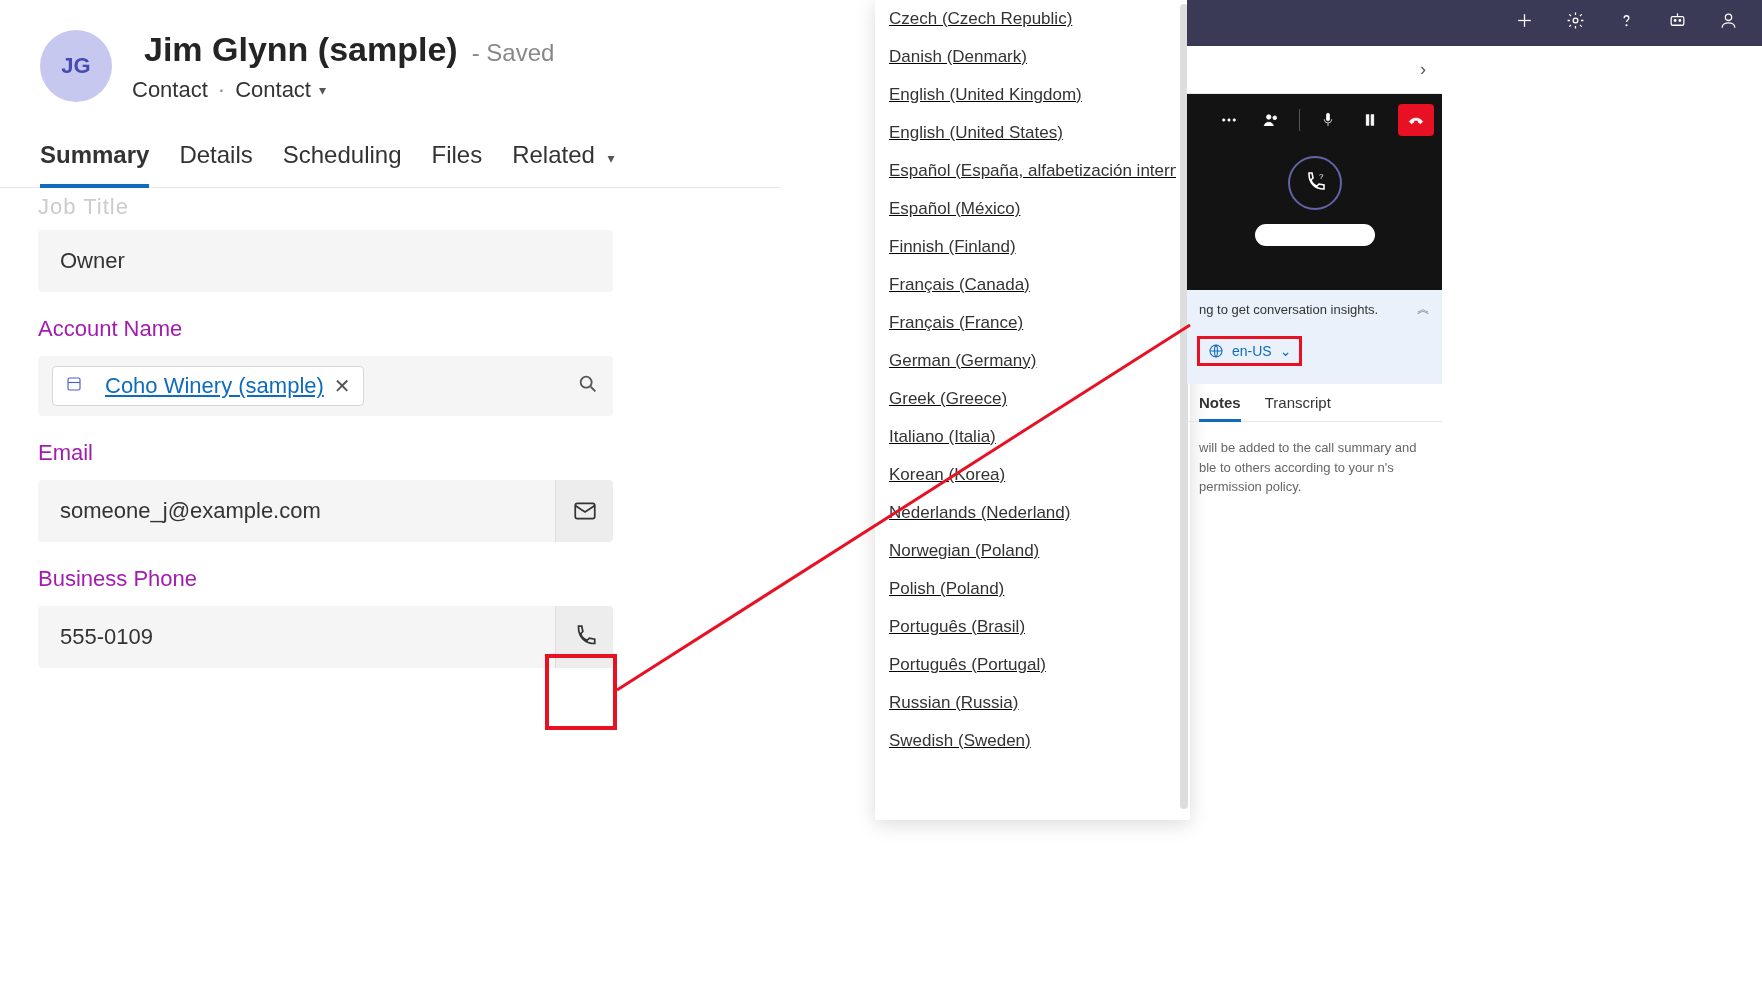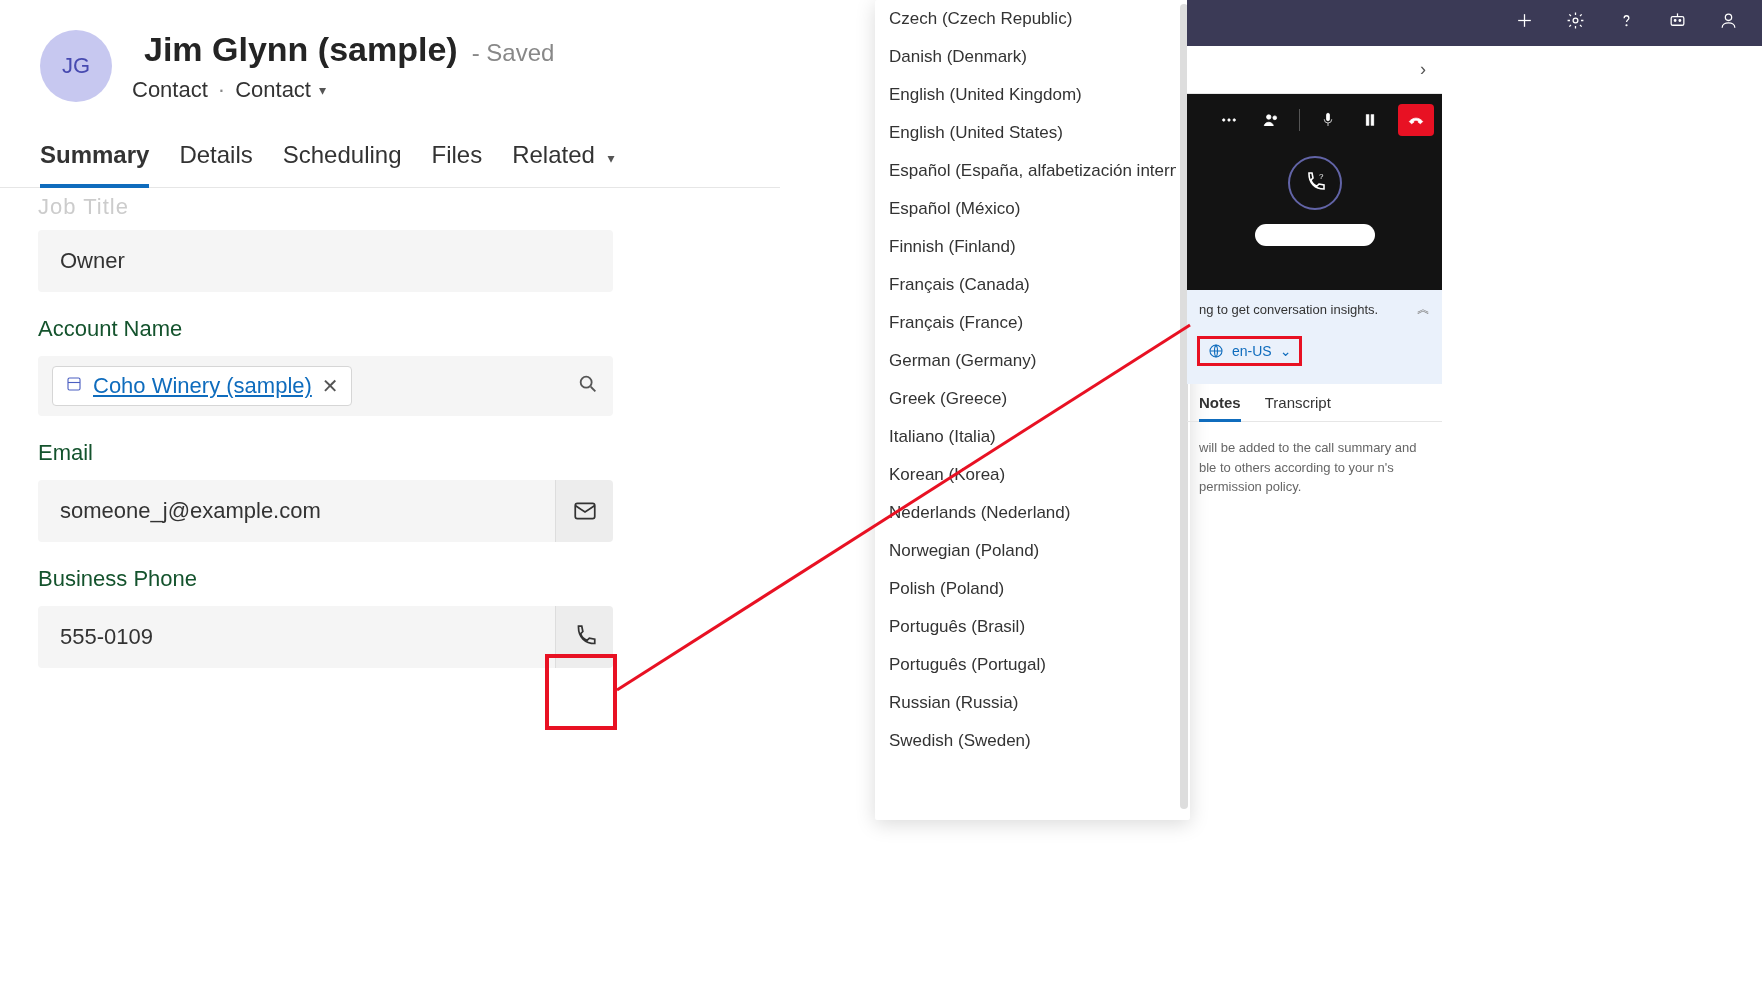--- a/index.html
+++ b/index.html
@@ -1,65 +1,65 @@
 <!DOCTYPE html>
 <html><head>
 <meta charset="utf-8">
 <style>
   * { box-sizing: border-box; margin: 0; padding: 0; font-family: "Segoe UI", -apple-system, sans-serif; }
   body { background: #fff; width: 1762px; height: 994px; position: relative; overflow: hidden; }
 
   
   .contact-panel { position: absolute; left: 0; top: 0; width: 780px; background: #fff; }
   .contact-header { padding: 30px 40px 0 40px; display: flex; align-items: flex-start; gap: 20px; }
-  .avatar { width: 72px; height: 72px; border-radius: 50%; background: #c7c8f0; color: #474ab0; display: flex; align-items: center; justify-content: center; font-size: 22px; font-weight: 400; }
+  .avatar { width: 72px; height: 72px; border-radius: 50%; background: #c7c8f0; color: #474ab0; display: flex; align-items: center; justify-content: center; font-size: 22px; font-weight: 700; }
   .header-text { flex: 1; }
   .name-row { display: flex; align-items: baseline; gap: 14px; }
   .contact-name { font-size: 34px; font-weight: 600; color: #242424; margin-left: 12px; }
   .saved { font-size: 24px; color: #888; }
   .subtitle-row { font-size: 22px; color: #333; margin-top: 8px; display: flex; align-items: center; gap: 10px; }
   .dot { color: #888; }
   .entity-dropdown { display: inline-flex; align-items: center; gap: 8px; cursor: pointer; }
   .chev { font-size: 14px; color: #555; }
 
   .tabs { display: flex; gap: 30px; padding: 38px 40px 0 40px; border-bottom: 1px solid #e6e6e6; }
   .tab { font-size: 24px; color: #333; padding-bottom: 18px; cursor: pointer; position: relative; }
   .tab.active { font-weight: 600; }
   .tab.active::after { content: ""; position: absolute; left: 0; right: 0; bottom: -1px; height: 4px; background: #0f6cbd; }
   .tab .chev { margin-left: 6px; }
 
   .form-area { padding: 0 38px; }
   .cutoff-label { font-size: 22px; color: #ccc; letter-spacing: 1px; padding-top: 6px; }
   .field-block { margin-top: 24px; }
-  .field-label { font-size: 22px; color: #14532d; margin-bottom: 14px; }
+  .field-label { font-size: 22px; color: #a21caf; margin-bottom: 14px; }
   .field-input { width: 575px; background: #f5f5f5; border: none; border-radius: 4px; padding: 18px 22px; font-size: 22px; color: #333; display: flex; align-items: center; justify-content: space-between; }
   .field-value { flex: 1; }
 
   .lookup-row { width: 575px; background: #f5f5f5; border-radius: 4px; padding: 10px 14px; display: flex; align-items: center; }
   .lookup-pill { display: inline-flex; align-items: center; gap: 10px; background: #fff; border: 1px solid #d6d6d6; border-radius: 4px; padding: 6px 12px; font-size: 22px; }
-  .lookup-link { color: #0f6cbd; text-decoration: underline; }
+  .lookup-link { color: #0f6cbd; text-decoration: underline; margin-left: 12px; }
   .lookup-x { color: #555; font-size: 20px; cursor: pointer; }
   .lookup-spacer { flex: 1; }
   .search-ico { color: #555; font-size: 20px; }
 
   .input-with-btn { width: 575px; display: flex; }
   .input-with-btn .field-input { flex: 1; border-top-right-radius: 0; border-bottom-right-radius: 0; }
   .icon-btn { width: 58px; background: #ededed; border: none; border-left: 1px solid #ddd; border-top-right-radius: 4px; border-bottom-right-radius: 4px; display: flex; align-items: center; justify-content: center; cursor: pointer; }
   .icon-btn svg { width: 26px; height: 26px; stroke: #333; fill: none; stroke-width: 1.6; }
 
   .highlight-box { border: 4px solid #e81123; }
   .phone-highlight { position: absolute; left: 545px; top: 654px; width: 72px; height: 76px; pointer-events: none; }
 
   
   .anno-svg { position: absolute; left: 0; top: 0; width: 1762px; height: 994px; pointer-events: none; }
 
   
   .lang-dropdown { position: absolute; left: 875px; top: 0; width: 315px; height: 820px; background: #fff; box-shadow: 0 4px 20px rgba(0,0,0,0.15); overflow-y: auto; border-radius: 2px; }
   .lang-scroll { position: absolute; right: 2px; top: 4px; width: 8px; height: 805px; background: #ddd; border-radius: 4px; }
-  .lang-inner { height: 780px; overflow: hidden; padding-right: 14px; }
+  .lang-inner { height: 780px; overflow: hidden; padding-right: 14px; text-decoration: underline; }
   .lang-item { padding: 9px 14px; font-size: 17px; color: #333; cursor: pointer; white-space: nowrap; overflow: hidden; }
 
   
   .topbar { position: absolute; left: 1187px; top: 0; width: 575px; height: 46px; background: #3b3a56; display: flex; align-items: center; justify-content: flex-end; gap: 32px; padding: 0 24px; color: #fff; }
   .topbar-ico { cursor: pointer; font-size: 18px; }
   .topbar svg { width: 19px; height: 19px; stroke: #fff; fill: none; stroke-width: 1.6; }
 
   
   .right-panel { position: absolute; left: 1187px; top: 46px; width: 255px; }
   .collapse-row { height: 48px; background: #fff; border-bottom: 1px solid #e6e6e6; display: flex; align-items: center; justify-content: flex-end; padding: 0 16px; }

